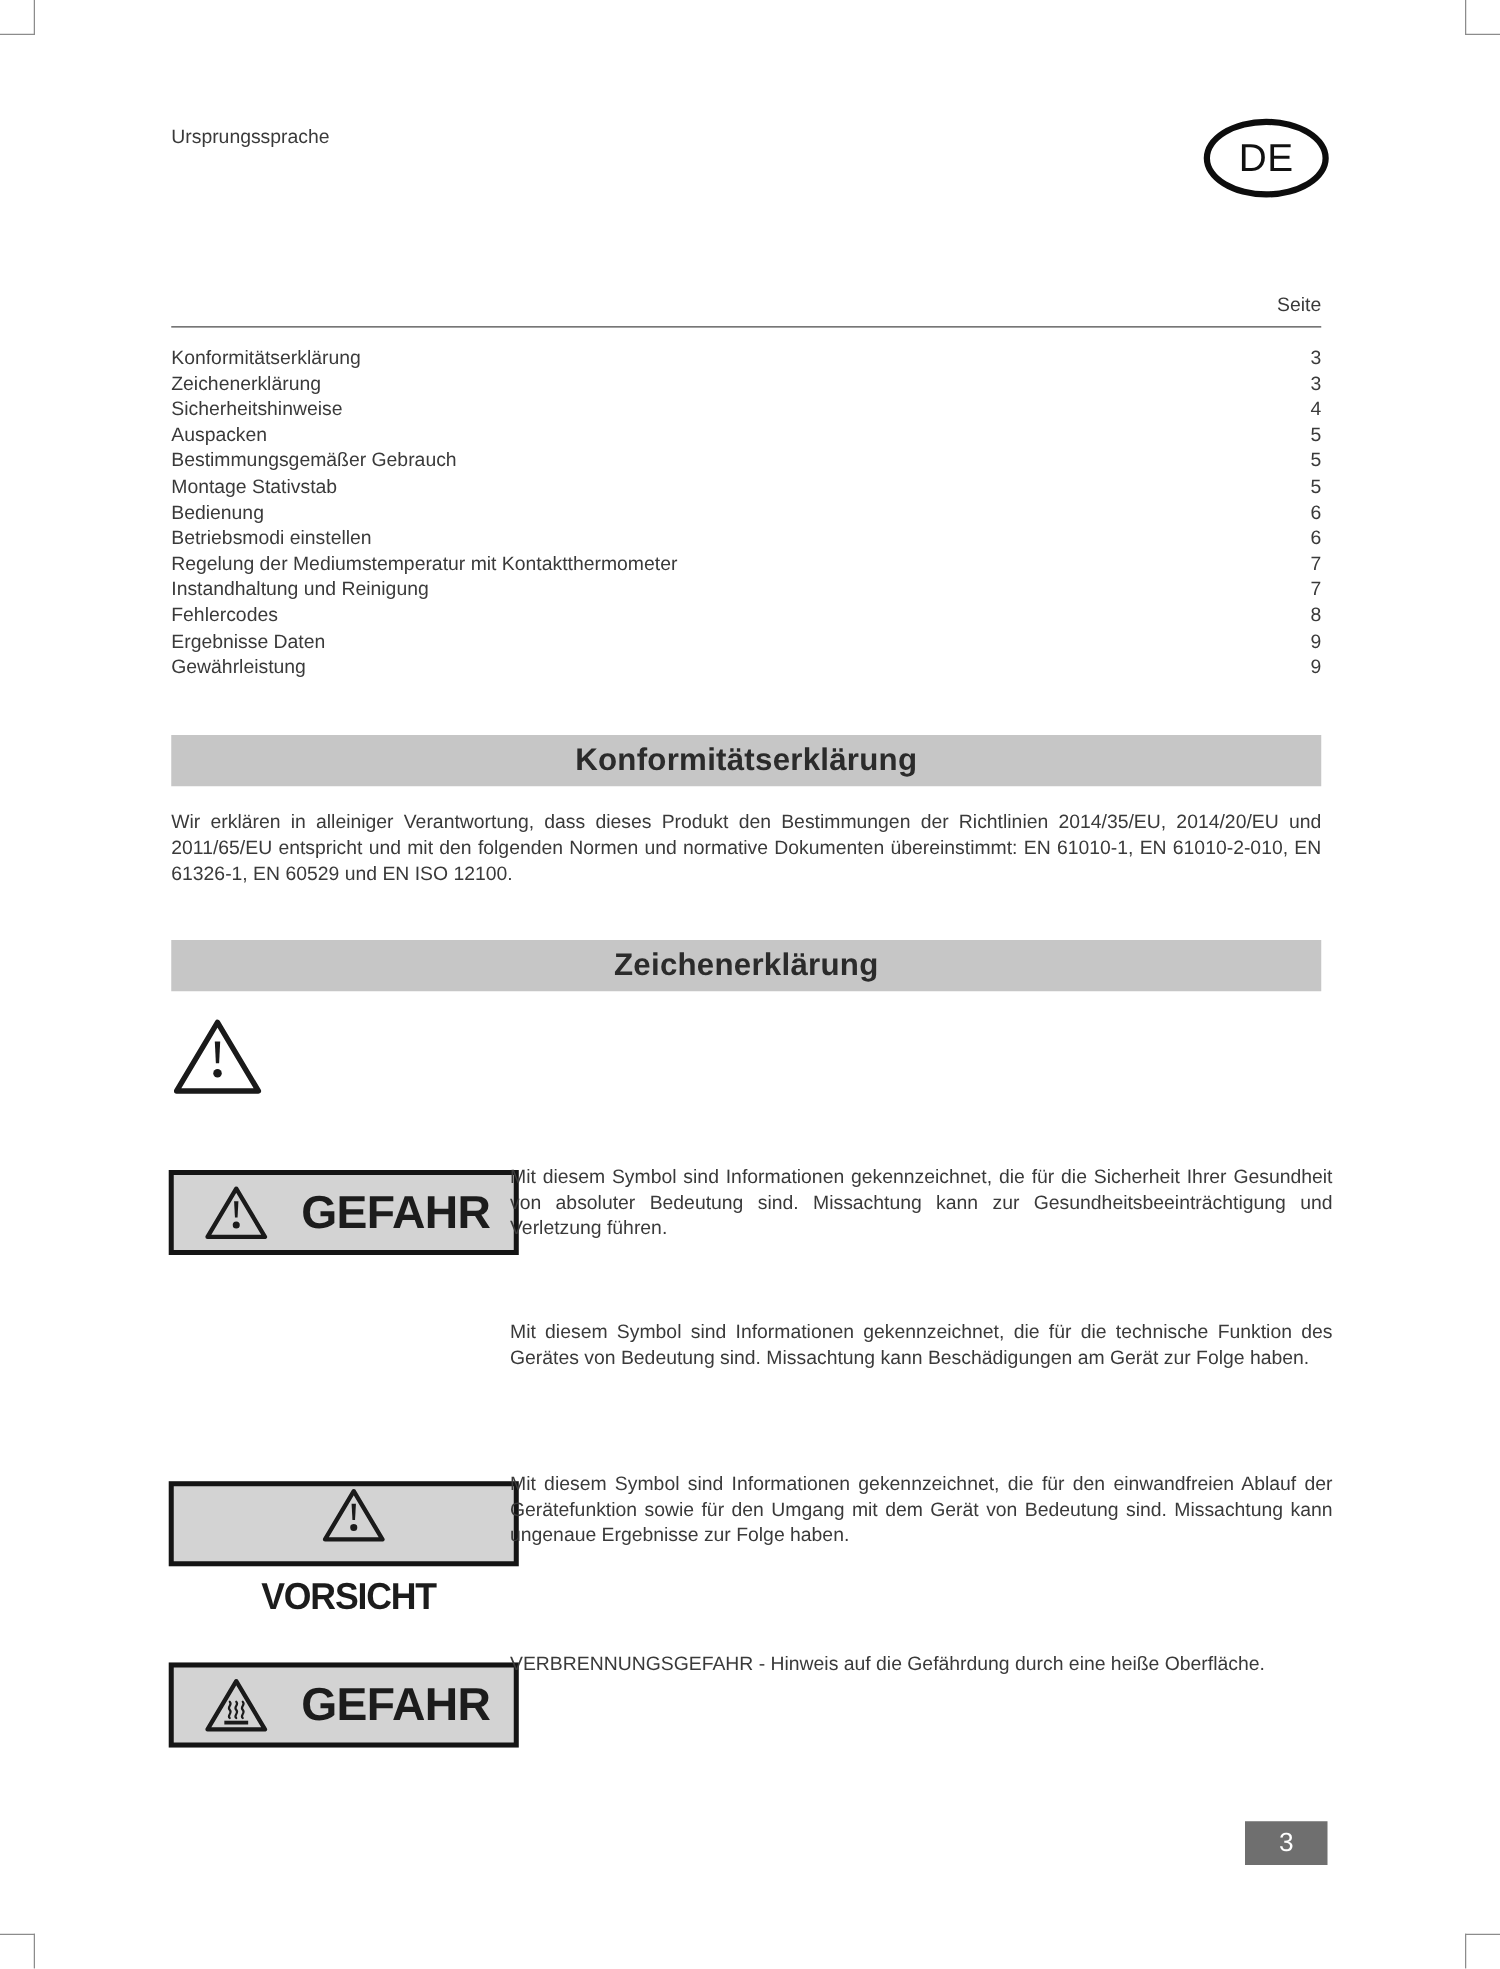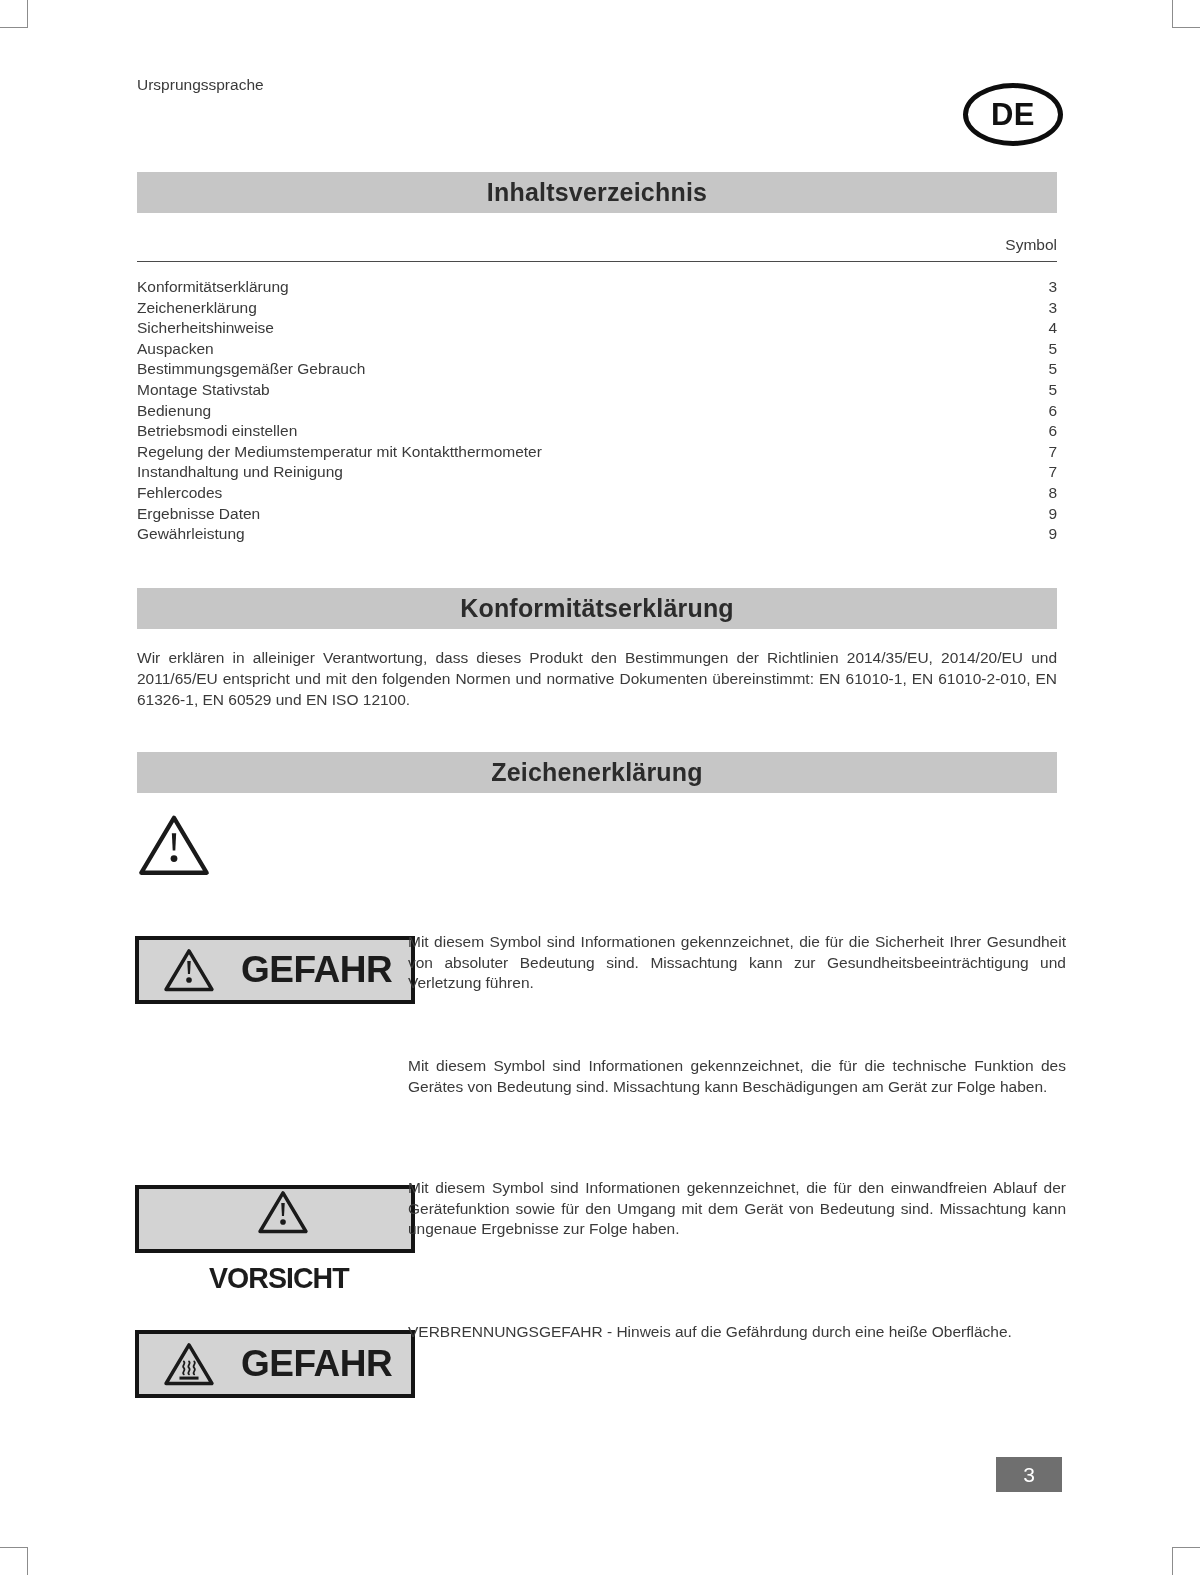--- a/index.html
+++ b/index.html
@@ -24,29 +24,29 @@
     overflow: hidden;
   }
   
   .crop { position: absolute; width: 28px; height: 28px; }
   .crop.tl { left: 0; top: 0; border-right: 1px solid var(--crop-mark); border-bottom: 1px solid var(--crop-mark); }
   .crop.tr { right: 0; top: 0; border-left: 1px solid var(--crop-mark); border-bottom: 1px solid var(--crop-mark); }
   .crop.bl { left: 0; bottom: 0; border-right: 1px solid var(--crop-mark); border-top: 1px solid var(--crop-mark); }
   .crop.br { right: 0; bottom: 0; border-left: 1px solid var(--crop-mark); border-top: 1px solid var(--crop-mark); }
 
   .lang-note {
-    position: absolute; left: 137px; top: 76px;
+    position: absolute; left: 137px; top: 101px;
     font-size: 15.5px; color: var(--text);
   }
   .country-badge {
-    position: absolute; left: 963px; top: 83px;
+    position: absolute; left: 963px; top: 95px;
     width: 100px; height: 63px;
     border: 5px solid #0d0d0d; border-radius: 50%;
     display: flex; align-items: center; justify-content: center;
-    font-size: 31px; font-weight: 700; color: #111; letter-spacing: 0.5px;
+    font-size: 31px; font-weight: 400; color: #111; letter-spacing: 0.5px;
     background: #fff;
   }
 
   .banner {
     position: absolute; left: 137px; width: 920px; height: 41px;
     background: var(--banner-bg);
     display: flex; align-items: center; justify-content: center;
     font-size: 25px; font-weight: 600; color: var(--heading-text);
     letter-spacing: 0.2px;
   }
@@ -120,24 +120,21 @@
   <div class="crop tl"></div>
   <div class="crop tr"></div>
   <div class="crop bl"></div>
   <div class="crop br"></div>
 
   <div class="lang-note">Ursprungssprache</div>
   <div class="country-badge">
     <span>DE</span>
   </div>
 
-  <div class="banner toc-banner">
-    <span>Inhaltsverzeichnis</span>
-  </div>
-  <div class="seite-header">Symbol</div>
+  <div class="seite-header">Seite</div>
   <hr class="toc-rule">
   <div class="toc-list">
     <div class="toc-row">
         <span>Konformitätserklärung</span>
         <span class="toc-page">3</span>
       </div>
     <div class="toc-row">
         <span>Zeichenerklärung</span>
         <span class="toc-page">3</span>
       </div>

